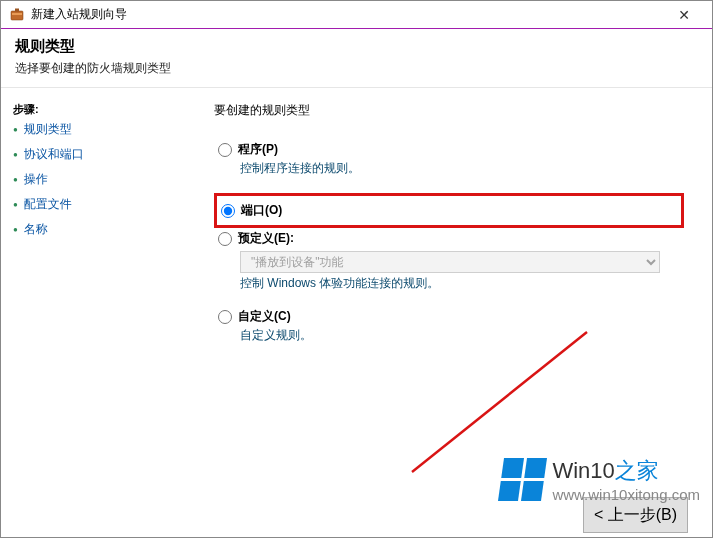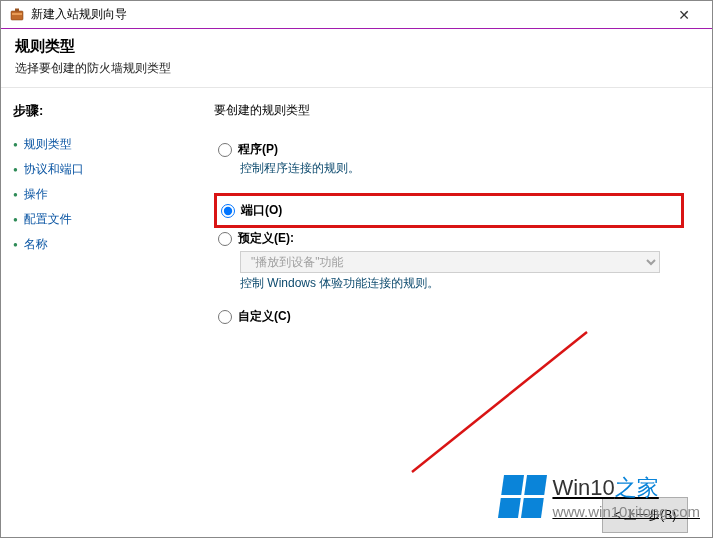--- a/index.html
+++ b/index.html
@@ -57,23 +57,23 @@
       display: flex;
       height: calc(100% - 28px - 56px - 44px);
       border-top: 1px solid #e6e6e6;
     }
     .sidebar {
       width: 185px;
       padding: 14px 12px;
       border-right: 1px solid #fff;
     }
     .sidebar .steps-title {
-      font-size: 13px;
+      font-size: 11px;
       font-weight: bold;
-      margin-bottom: 12px;
+      margin-bottom: 0;
     }
     .sidebar ul { list-style: none; }
     .sidebar li {
       padding: 4px 0;
       color: #0a55a3;
       cursor: pointer;
       display: flex;
       align-items: center;
     }
     .sidebar li::before {
@@ -139,34 +139,33 @@
       justify-content: flex-end;
       align-items: center;
       padding-right: 24px;
       gap: 8px;
     }
     .btn {
       min-width: 86px;
       height: 36px;
       border: 1px solid #adadad;
       background: #e1e1e1;
-      font-size: 12px;
+      font-size: 16px;
       cursor: pointer;
       padding: 0 10px;
     }
     
     .watermark {
       position: absolute;
       right: 12px;
-      bottom: 17px;
+      bottom: 34px;
       display: flex;
       align-items: center;
       gap: 8px;
       z-index: 5;
-      text-decoration: underline;
     }
     .watermark .winlogo {
       display: grid;
       grid-template-columns: repeat(2, 20px);
       grid-template-rows: repeat(2, 20px);
       gap: 3px;
       transform: skewX(-8deg);
     }
     .watermark .winlogo div { background: #0a84d9; }
     .watermark .wtext .l1 { font-size: 22px; color: #333; font-weight: 500; }
@@ -252,20 +251,21 @@
         <option>"播放到设备"功能</option>
       </select>
       <div class="desc">控制 Windows 体验功能连接的规则。</div>
     </div>
 
     <div class="option">
       <label>
         <input type="radio" name="ruletype" style="">
         <span>自定义(C)</span>
       </label>
+      <div class="desc">自定义规则。</div>
     </div>
   </div>
 </div>
 
 <div class="footer">
   <button class="btn">&lt; 上一步(B)</button>
 </div>
 
 <svg class="arrow" viewBox="0 0 200 150">
   <line x1="195" y1="5" x2="20" y2="145" stroke="#d91414" stroke-width="2.5"></line>

